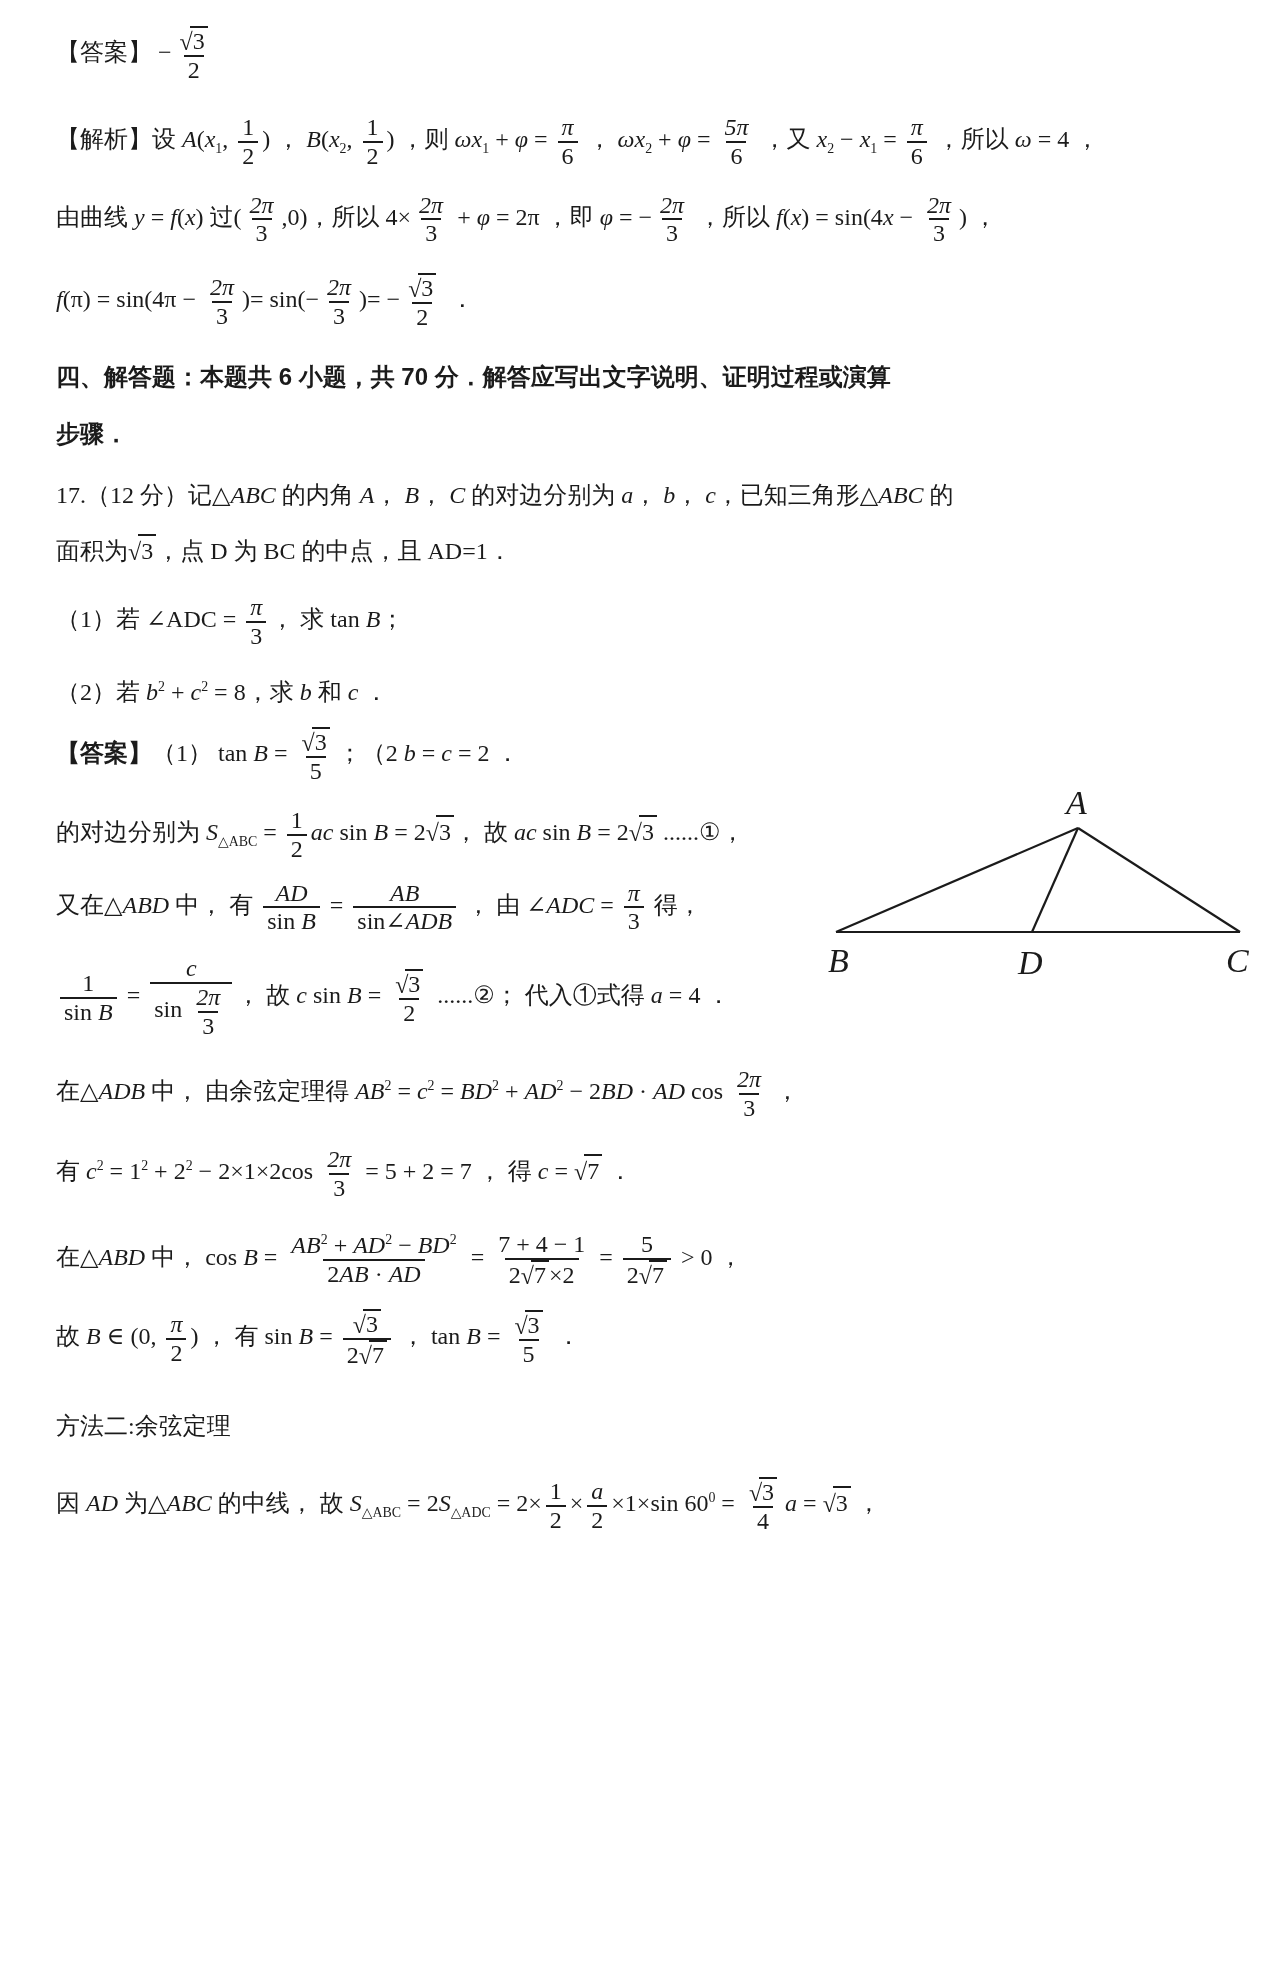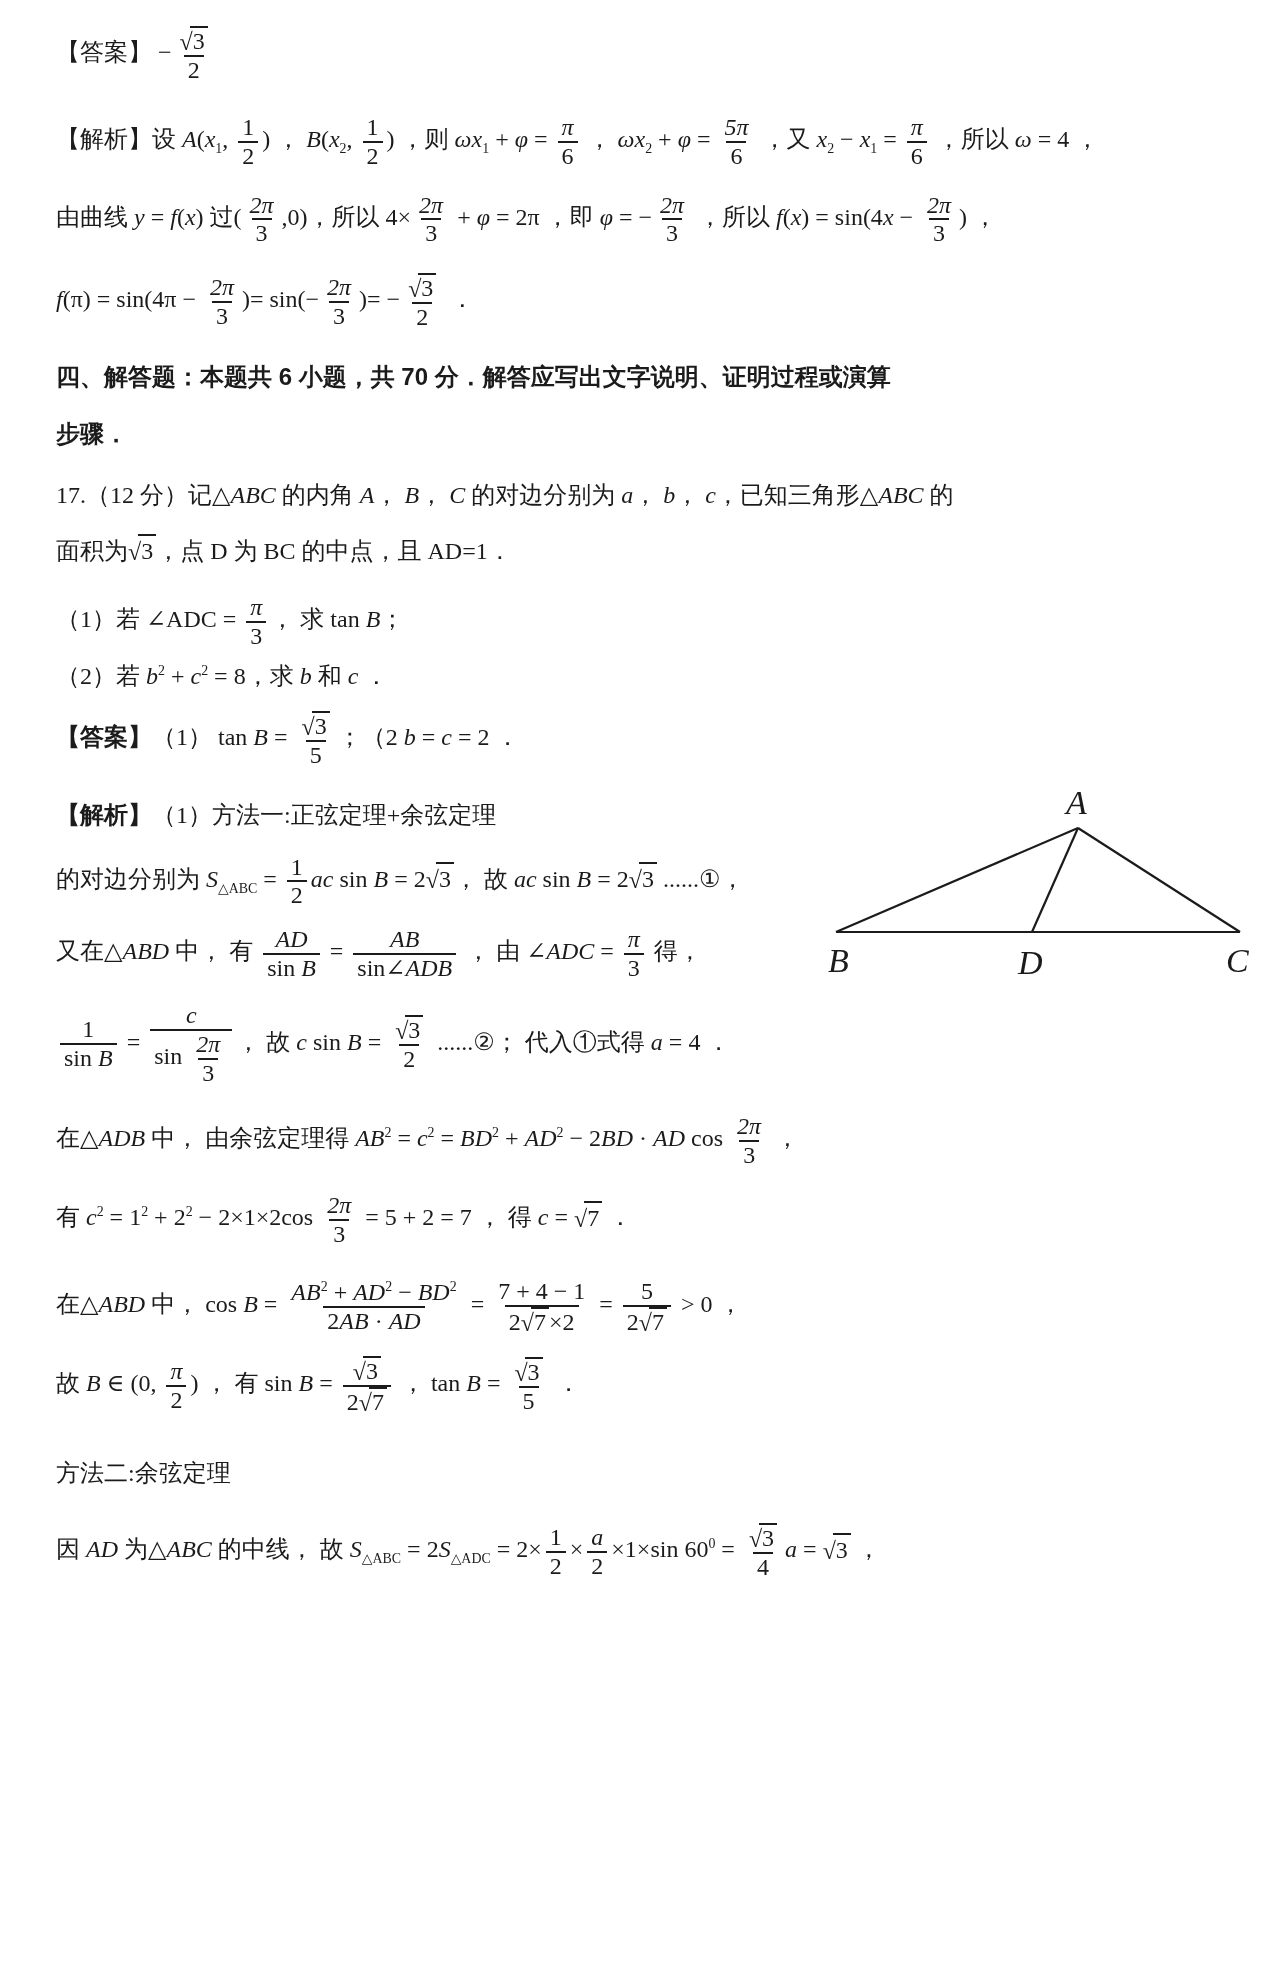--- a/index.html
+++ b/index.html
@@ -81,26 +81,25 @@
           <span class="den"><span class="u">2</span></span>
         </span><span class="u"> ．</span></div>
       <div class="line" style="margin-top: 30px;"><span class="b">四、解答题：本题共 6 小题，共 70 分．解答应写出文字说明、证明过程或演算</span></div>
       <div class="line" style="margin-top: 24px;"><span class="b">步骤．</span></div>
       <div class="line" style="margin-top: 30px;"><span class="u">17.</span><span class="c">（12 分）记</span><span class="u">△</span><span class="m">ABC</span><span class="c"> 的内角 </span><span class="m">A</span><span class="c">， </span><span class="m">B</span><span class="c">， </span><span class="m">C</span><span class="c"> 的对边分别为 </span><span class="m">a</span><span class="c">， </span><span class="m">b</span><span class="c">， </span><span class="m">c</span><span class="c">，已知三角形</span><span class="u">△</span><span class="m">ABC</span><span class="c"> 的</span></div>
       <div class="line" style="margin-top: 22px;"><span class="c">面积为</span><span class="sqrt"><span class="rad">√</span><span class="radicand"><span class="u">3</span></span></span><span class="c">，点 D 为 BC 的中点，且 AD=1．</span></div>
       <div class="line" style="margin-top: 26px;"><span class="c">（1）若 </span><span class="u">∠ADC = </span><span class="frac">
           <span class="num"><span class="m">π</span></span>
           <span class="den"><span class="u">3</span></span>
         </span><span class="c">， 求 </span><span class="u">tan </span><span class="m">B</span><span class="c">；</span></div>
-      <div class="line" style="margin-top: 12px;"><span class="c">（2）若 </span><span class="m">b</span><sup>2</sup><span class="u"> + </span><span class="m">c</span><sup>2</sup><span class="u"> = 8</span><span class="c">，求 </span><span class="m">b</span><span class="c"> 和 </span><span class="m">c</span><span class="u"> ．</span></div>
+      <div class="line" style="margin-top: 28px;"><span class="c">（2）若 </span><span class="m">b</span><sup>2</sup><span class="u"> + </span><span class="m">c</span><sup>2</sup><span class="u"> = 8</span><span class="c">，求 </span><span class="m">b</span><span class="c"> 和 </span><span class="m">c</span><span class="u"> ．</span></div>
       <div class="line" style="margin-top: 18px;"><span class="b">【答案】</span><span class="c">（1） </span><span class="u">tan </span><span class="m">B</span><span class="u"> = </span><span class="frac">
           <span class="num"><span class="sqrt"><span class="rad">√</span><span class="radicand"><span class="u">3</span></span></span></span>
           <span class="den"><span class="u">5</span></span>
         </span><span class="u">；</span><span class="c">（2 </span><span class="m">b</span><span class="u"> = </span><span class="m">c</span><span class="u"> = 2 ．</span></div>
-      <div class="line" style="margin-top: 30px;"><span class="b">【解析】</span><span class="c">（1）方法一:正弦定理+余弦定理</span></div>
       <div class="line" style="margin-top: 22px;"><span class="c">的对边分别为 </span><span class="m">S</span><sub>△ABC</sub><span class="u"> = </span><span class="frac">
           <span class="num"><span class="u">1</span></span>
           <span class="den"><span class="u">2</span></span>
         </span><span class="m">ac</span><span class="u"> sin </span><span class="m">B</span><span class="u"> = 2</span><span class="sqrt"><span class="rad">√</span><span class="radicand"><span class="u">3</span></span></span><span class="c">， 故 </span><span class="m">ac</span><span class="u"> sin </span><span class="m">B</span><span class="u"> = 2</span><span class="sqrt"><span class="rad">√</span><span class="radicand"><span class="u">3</span></span></span><span class="u"> ......①，</span></div>
       <div class="line" style="margin-top: 17px;"><span class="c">又在</span><span class="u">△</span><span class="m">ABD</span><span class="c"> 中， 有 </span><span class="frac">
           <span class="num"><span class="m">AD</span></span>
           <span class="den"><span class="u">sin </span><span class="m">B</span></span>
         </span><span class="u"> = </span><span class="frac">
           <span class="num"><span class="m">AB</span></span>
           <span class="den"><span class="u">sin∠</span><span class="m">ADB</span></span>

